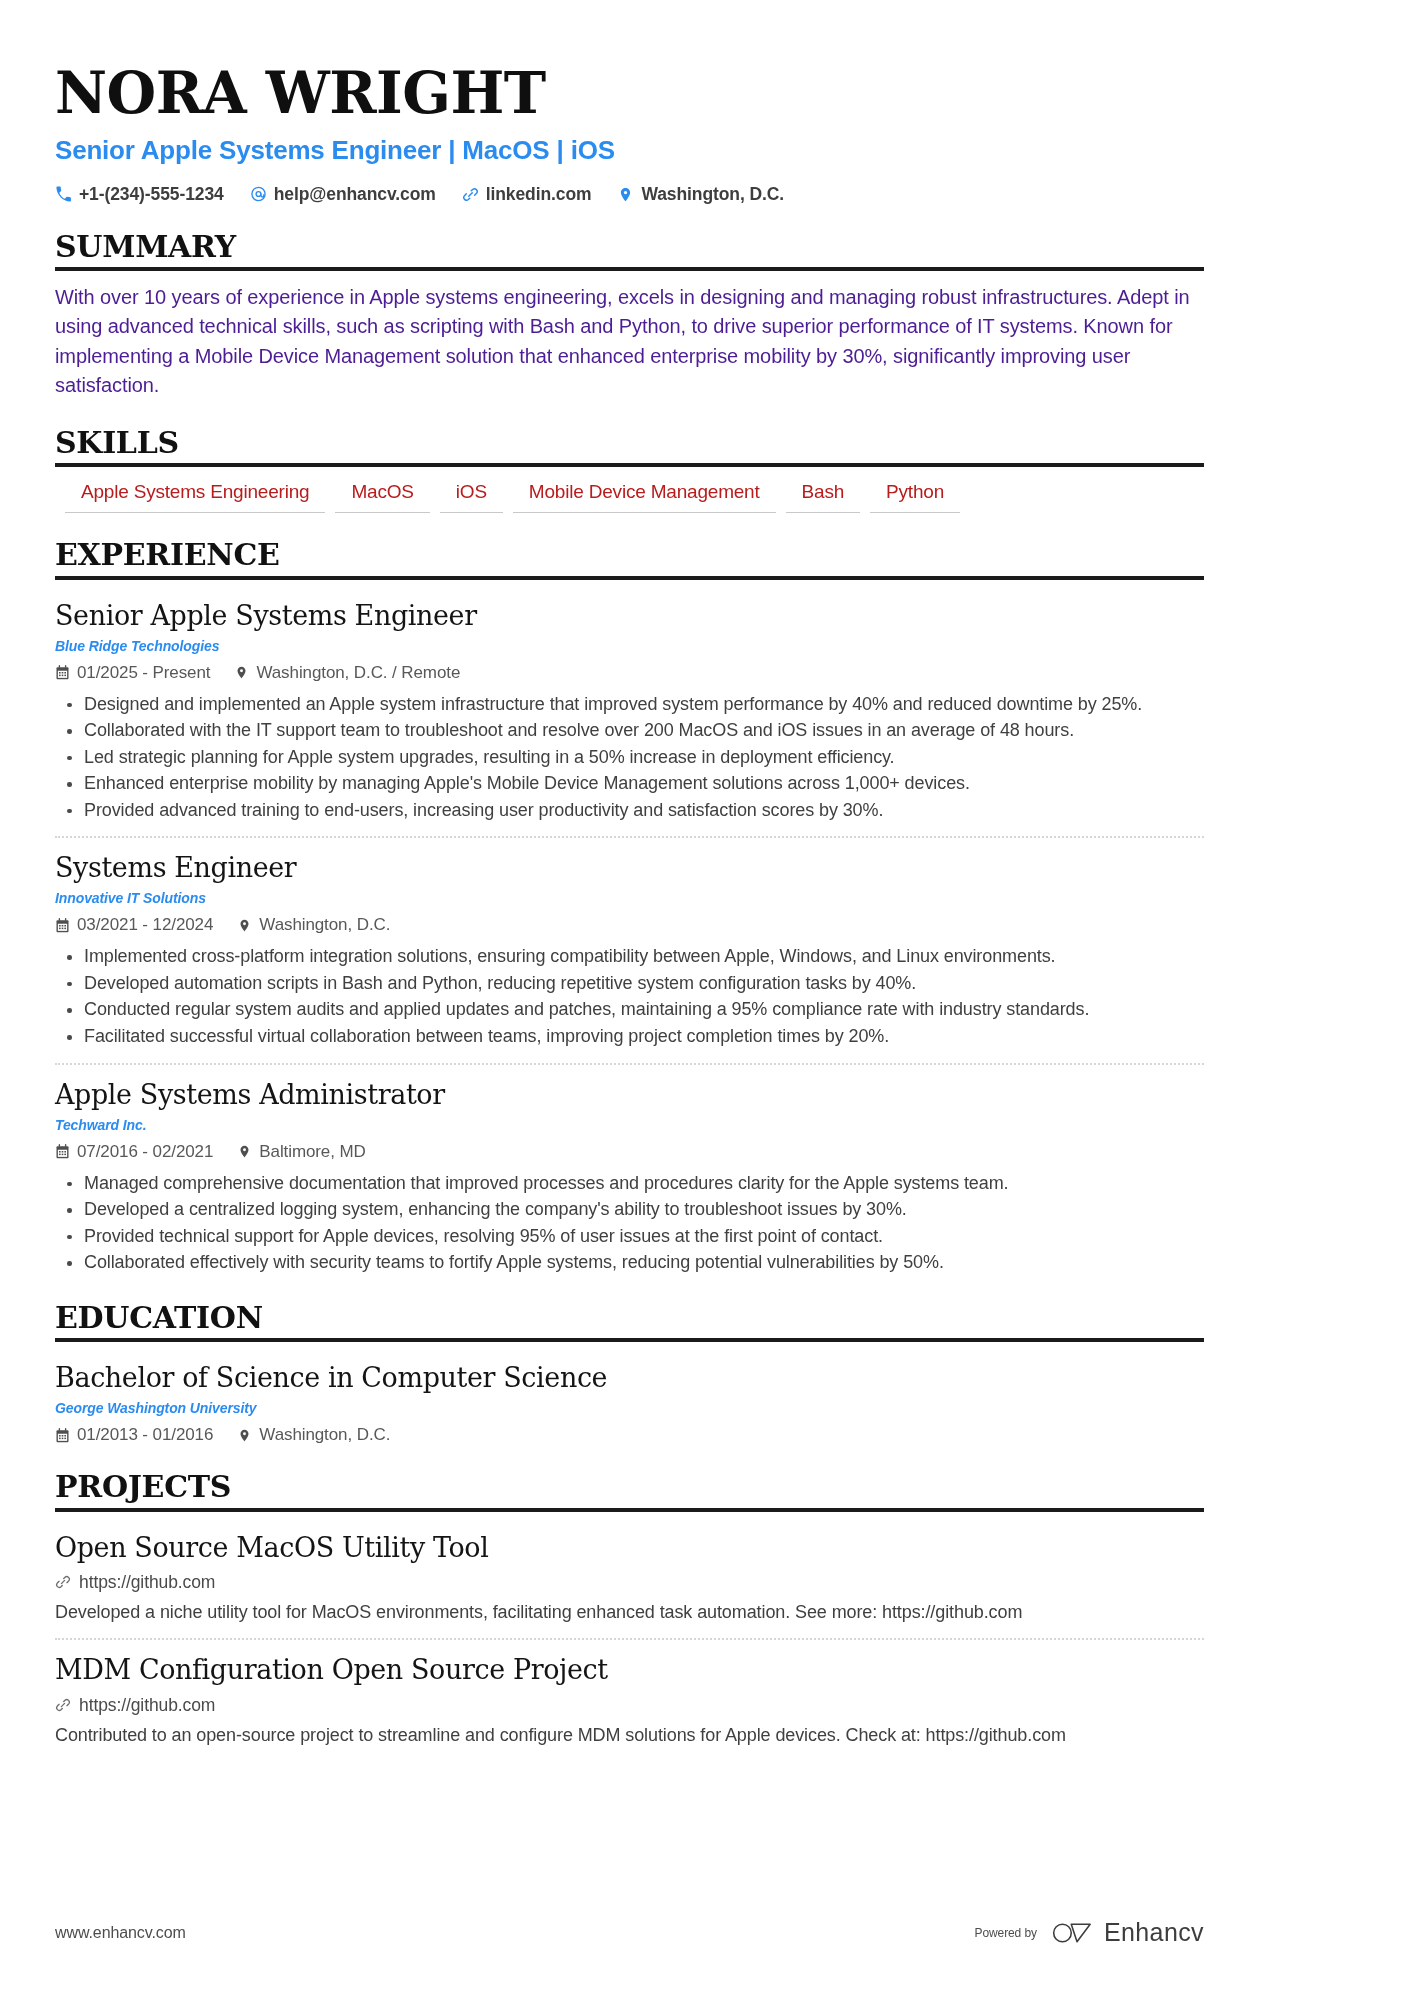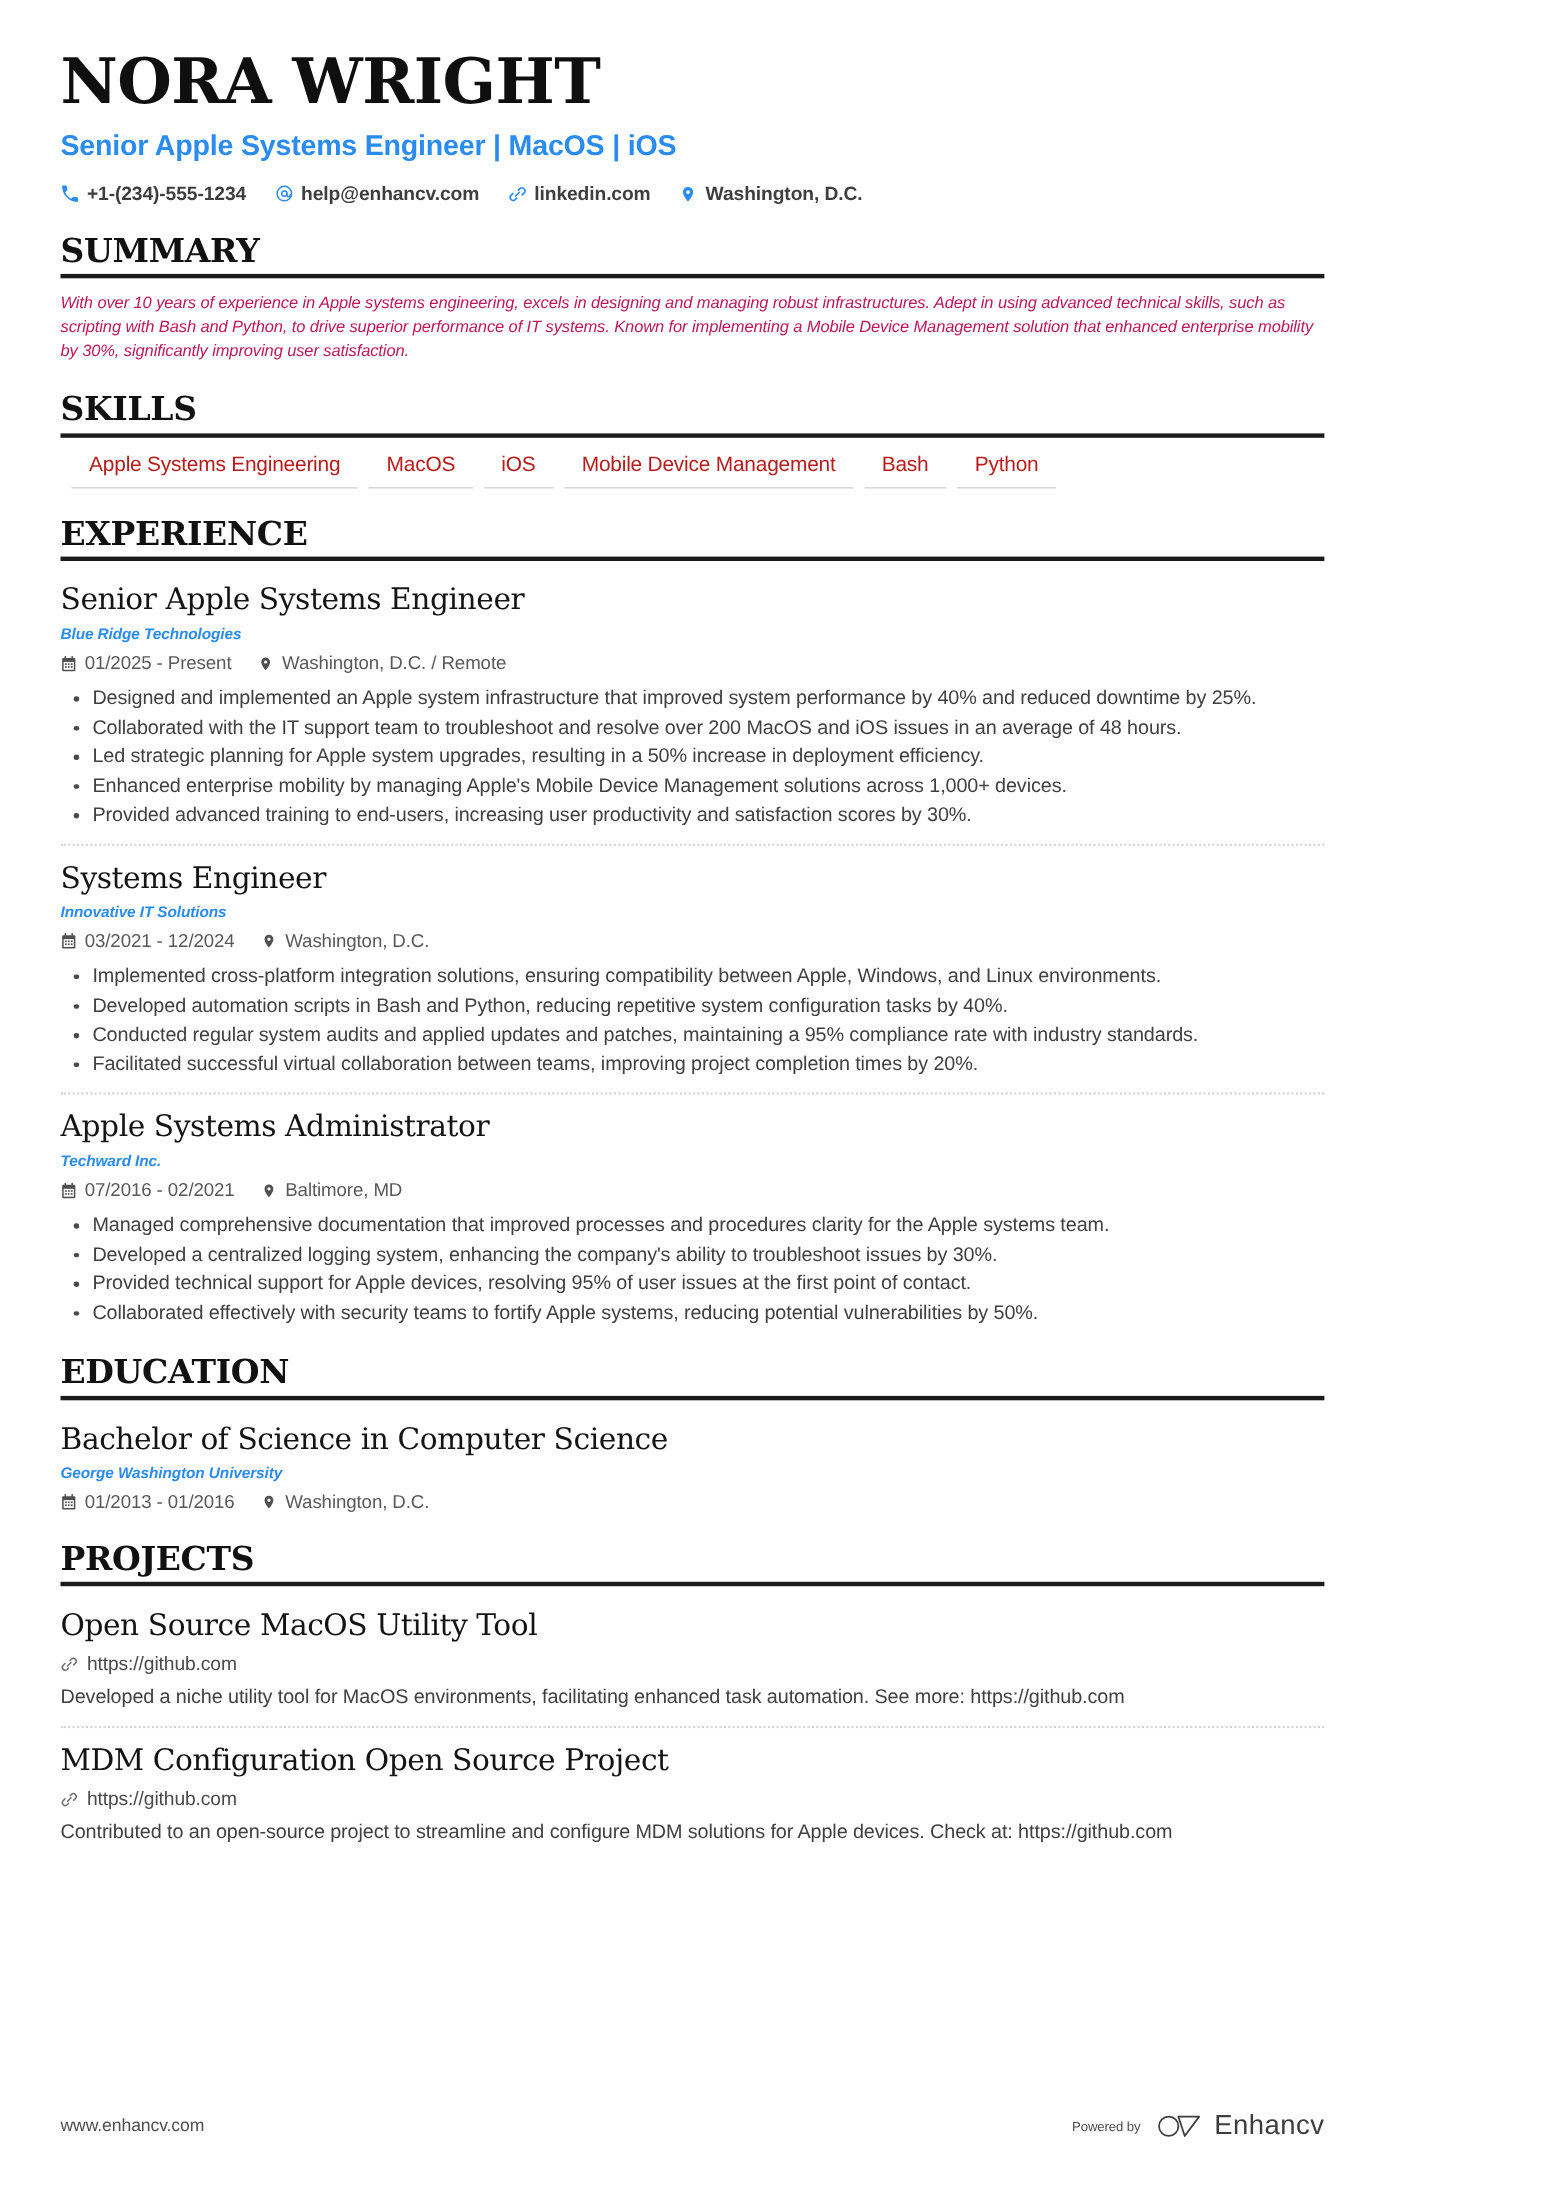--- a/index.html
+++ b/index.html
@@ -14,21 +14,21 @@
     font-family: "Liberation Sans", sans-serif;
     color: #3a3a3a;
     -webkit-font-smoothing: antialiased;
   }
 
   .page {
     position: relative;
     width: 1259px;
     min-height: 1995px;
     background: #ffffff;
-    padding: 42px 55px 0 55px;
+    padding: 60px 55px 0 55px;
   }
 
   
   .name {
     font-family: "DejaVu Serif", "Liberation Serif", serif;
     font-weight: 700;
     font-size: 57px;
     line-height: 1.0;
     letter-spacing: -0.5px;
     color: #0f0f0f;
@@ -90,26 +90,25 @@
   .section-rule {
     height: 4px;
     background: #1b1b1b;
     margin-top: 5px;
   }
 
   .section-body { margin-top: 12px; }
 
   
   .summary-text {
-    font-size: 15px;
+    font-size: 20px;
     line-height: 1.47;
-    color: #be185d;
+    color: #4c1d95;
     letter-spacing: -0.1px;
     max-width: 1300px;
-    font-style: italic;
   }
 
   
   .skills-row {
     display: flex;
     flex-wrap: wrap;
     gap: 6px 0;
     margin-top: 14px;
     padding-left: 10px;
   }

